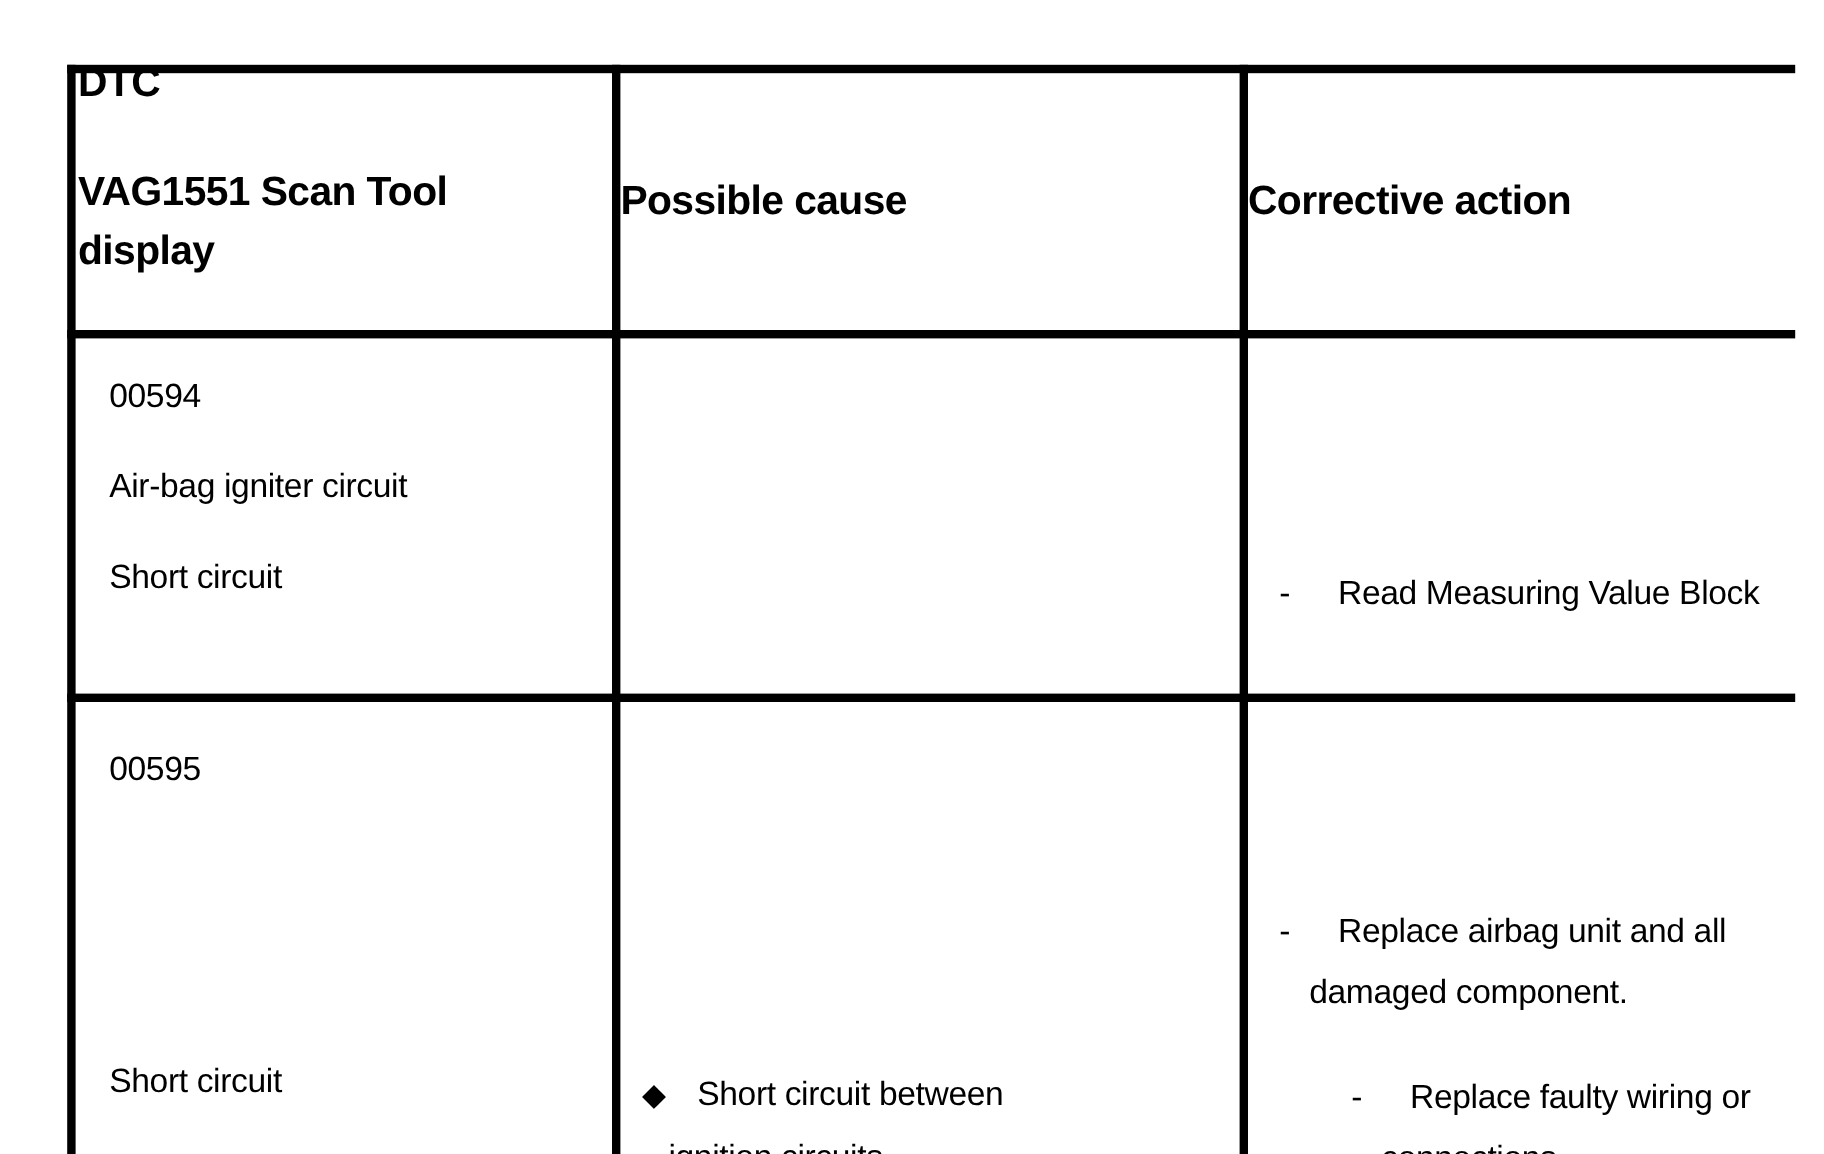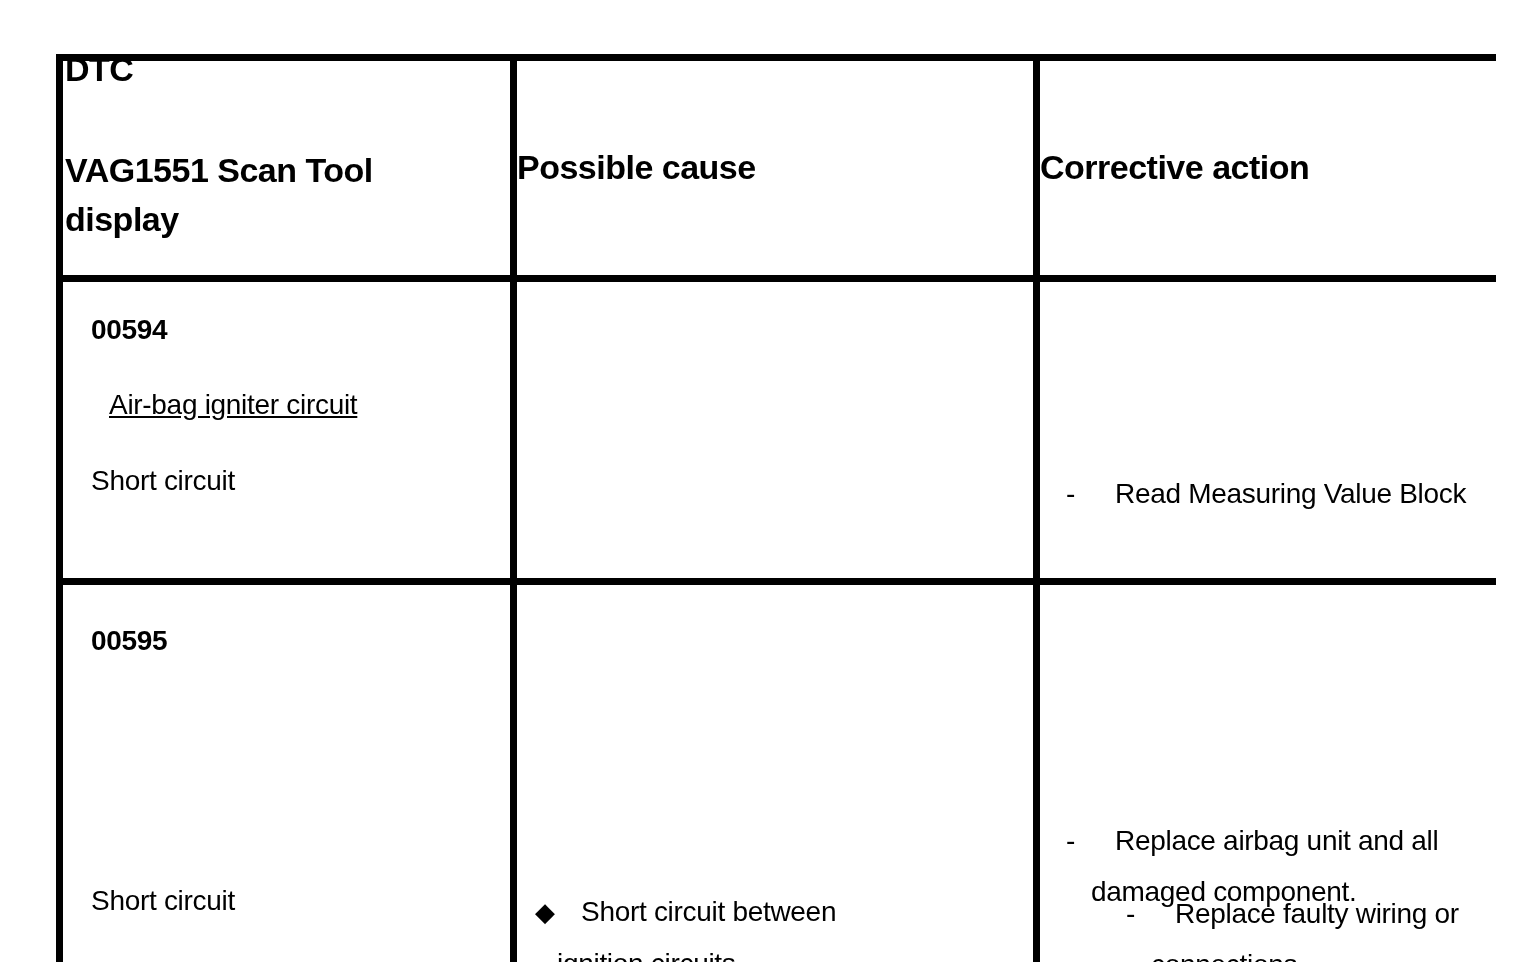--- a/index.html
+++ b/index.html
@@ -20,40 +20,40 @@
   .rule.left   { left:8px;    top:6px;    width:7px;    height:946px; }
   .rule.right  { left:1501px; top:6px;    width:7px;    height:946px; }
   .rule.v1     { left:462px;  top:6px;    width:7px;    height:946px; }
   .rule.v2     { left:985px;  top:6px;    width:7px;    height:946px; }
   .rule.h1     { left:8px;    top:227px;  width:1500px; height:7px; }
   .rule.h2     { left:8px;    top:530px;  width:1500px; height:7px; }
   
   .txt { position:absolute; white-space:nowrap; }
   .hdr  { font-weight:bold; font-size:34px; line-height:39px; letter-spacing:-0.5px; }
   .body { font-size:28px; line-height:39px; letter-spacing:-0.3px; }
-  .bold { font-weight:bold; }
+  .bold { font-weight:normal; }
   .wrap { white-space:normal; }
   .center { text-align:left; }
   .hdr-col1-title { left:17px; top:1px; line-height:40px; }
-  .hdr-col1-sub   { left:17px; top:98px; width:430px; line-height:49px; white-space:normal; }
+  .hdr-col1-sub   { left:17px; top:88px; width:430px; line-height:49px; white-space:normal; }
   .hdr-col2 { left:469px; top:100px; width:516px; }
   .hdr-col3 { left:992px; top:100px; width:509px; }
   
   .r1-code { left:43px; top:262px; }
-  .r1-fault { left:61px; top:337px;text-decoration:underline; }
+  .r1-fault { left:43px; top:337px; }
   .r1-cond { left:43px; top:413px; }
   .r1-cause { left:495px; top:418px; width:440px; }
   .r1-act { left:1018px; top:414px; width:460px; }
   
   .r2-code { left:43px; top:573px; }
   .r2-fault { left:43px; top:647px; }
   .r2-cond { left:43px; top:833px; }
   .r2-cause { left:487px; top:833px; width:345px; padding-left:22px; }
   .r2-act1 { left:1018px; top:647px; width:460px; }
-  .r2-act2 { left:1018px; top:761px; width:400px; }
+  .r2-act2 { left:1018px; top:696px; width:400px; }
   .r2-act3 { left:1078px; top:834px; width:360px; }
   
   .dash-item { white-space:normal; padding-left:25px; }
   .dash { display:inline-block; width:25px; margin-left:-25px; }
   .diamond { display:inline-block; width:22px; margin-left:-22px; font-size:26px; }
 </style>
 </head>
 <body>
 
 <div class="page">

